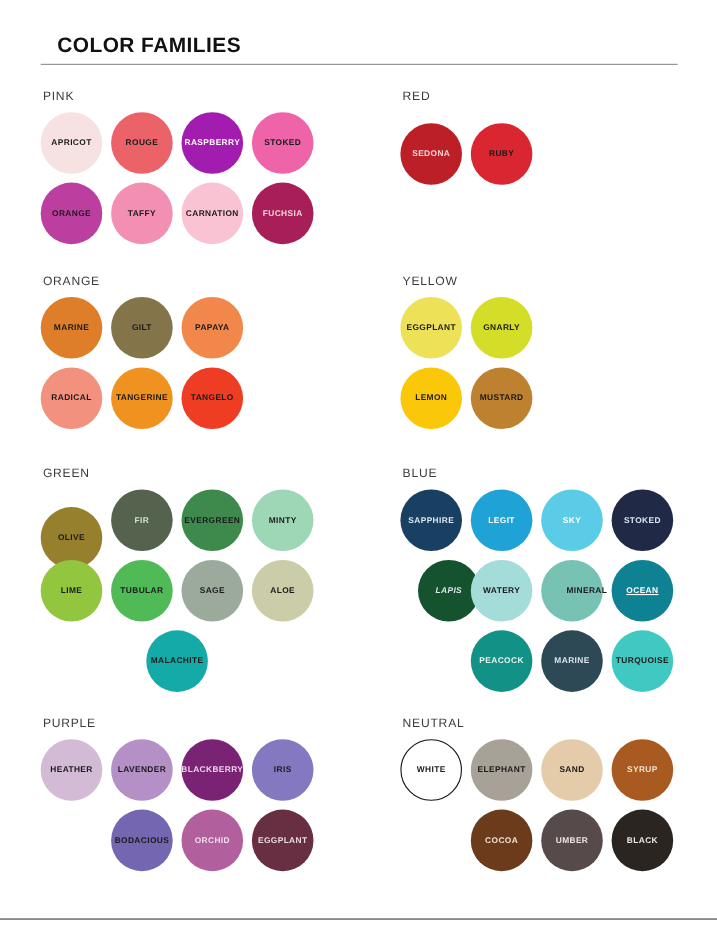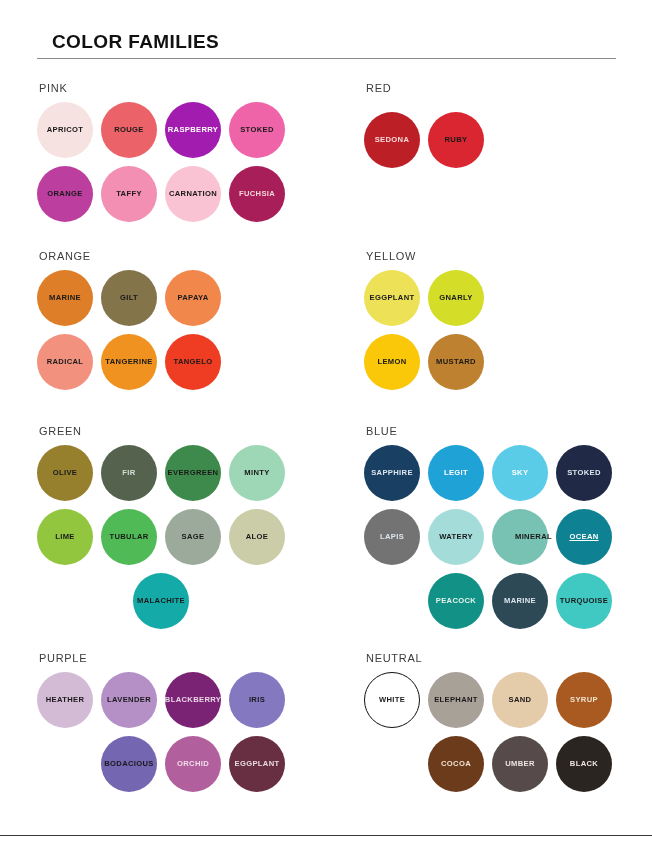--- a/index.html
+++ b/index.html
@@ -175,21 +175,21 @@
           <span class="swatch-label" style="color: rgb(26, 26, 26);">LEMON</span>
         </div>
         <div class="swatch" title="MUSTARD" style="left: 64px; top: 64px; background: rgb(190, 129, 48);">
           <span class="swatch-label" style="color: rgb(26, 26, 26);">MUSTARD</span>
         </div>
       </div>
     </div>
     <div class="family" style="left: 37px; top: 425px;">
       <div class="family-label">GREEN</div>
       <div class="swatch-area">
-        <div class="swatch" title="OLIVE" style="left: 0px; top: 0px; background: rgb(150, 128, 46);">
+        <div class="swatch" title="OLIVE" style="left: 0px; top: 16px; background: rgb(150, 128, 46);">
           <span class="swatch-label" style="color: rgb(26, 26, 26);">OLIVE</span>
         </div>
         <div class="swatch" title="FIR" style="left: 64px; top: 0px; background: rgb(85, 99, 78);">
           <span class="swatch-label" style="color: rgb(207, 224, 214);">FIR</span>
         </div>
         <div class="swatch" title="EVERGREEN" style="left: 128px; top: 0px; background: rgb(62, 138, 76);">
           <span class="swatch-label" style="color: rgb(26, 26, 26);">EVERGREEN</span>
         </div>
         <div class="swatch" title="MINTY" style="left: 192px; top: 0px; background: rgb(158, 215, 182);">
           <span class="swatch-label" style="color: rgb(26, 26, 26);">MINTY</span>
@@ -219,21 +219,21 @@
         </div>
         <div class="swatch" title="LEGIT" style="left: 64px; top: 0px; background: rgb(31, 163, 214);">
           <span class="swatch-label" style="color: rgb(255, 255, 255);">LEGIT</span>
         </div>
         <div class="swatch" title="SKY" style="left: 128px; top: 0px; background: rgb(91, 204, 232);">
           <span class="swatch-label" style="color: rgb(255, 255, 255);">SKY</span>
         </div>
         <div class="swatch" title="NIGHT" style="left: 192px; top: 0px; background: rgb(32, 41, 69);">
           <span class="swatch-label" style="color: rgb(220, 230, 238);">STOKED</span>
         </div>
-        <div class="swatch" title="LAPIS" style="left: 0px; top: 64px; background: #737373;">
+        <div class="swatch" title="LAPIS" style="left: 16px; top: 64px; background: #14532d; font-style: italic;">
           <span class="swatch-label" style="color: rgb(220, 230, 238);">LAPIS</span>
         </div>
         <div class="swatch" title="WATERY" style="left: 64px; top: 64px; background: rgb(164, 220, 218);">
           <span class="swatch-label" style="color: rgb(26, 26, 26);">WATERY</span>
         </div>
         <div class="swatch" title="MINERAL" style="left: 128px; top: 64px; background: rgb(120, 194, 180);">
           <span class="swatch-label" style="color: rgb(26, 26, 26); padding-left: 27px;">MINERAL</span>
         </div>
         <div class="swatch" title="OCEAN" style="left: 192px; top: 64px; background: rgb(14, 129, 147);">
           <span class="swatch-label" style="color: rgb(255, 255, 255); text-decoration: underline;">OCEAN</span>

